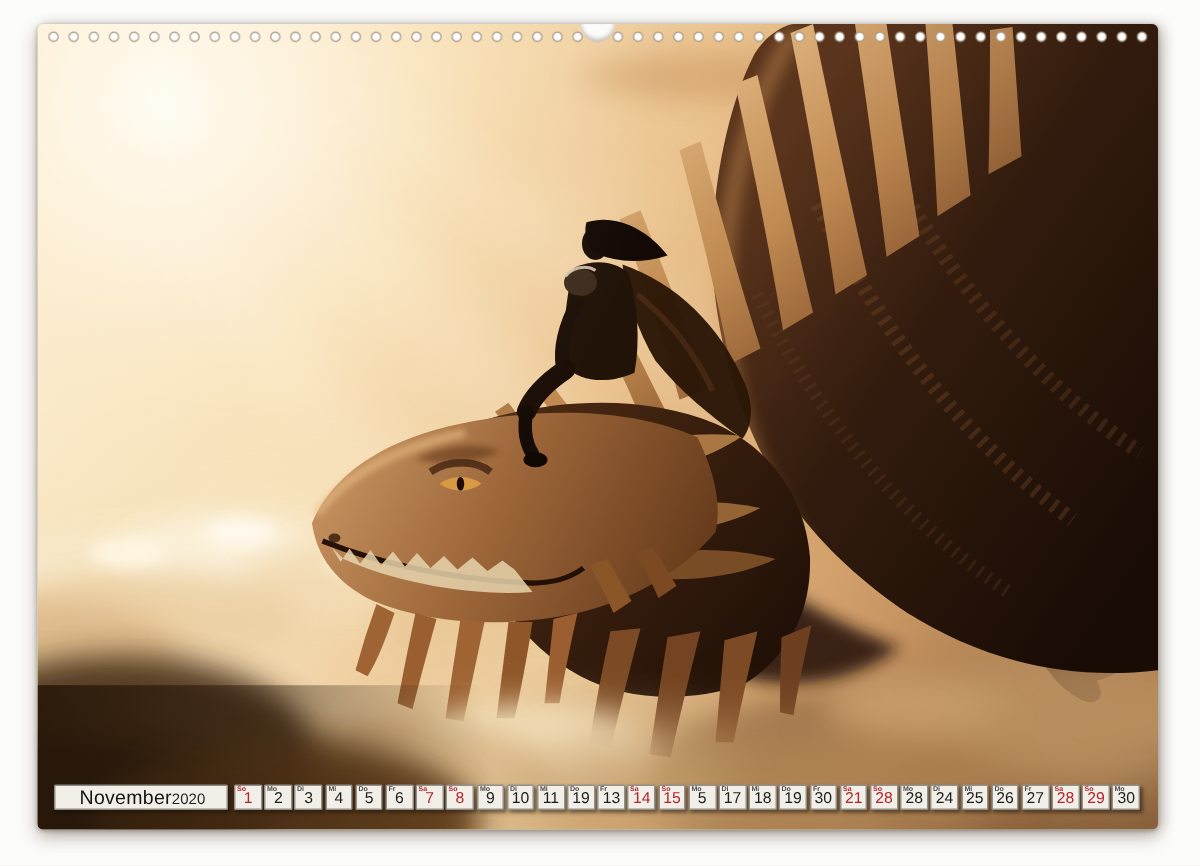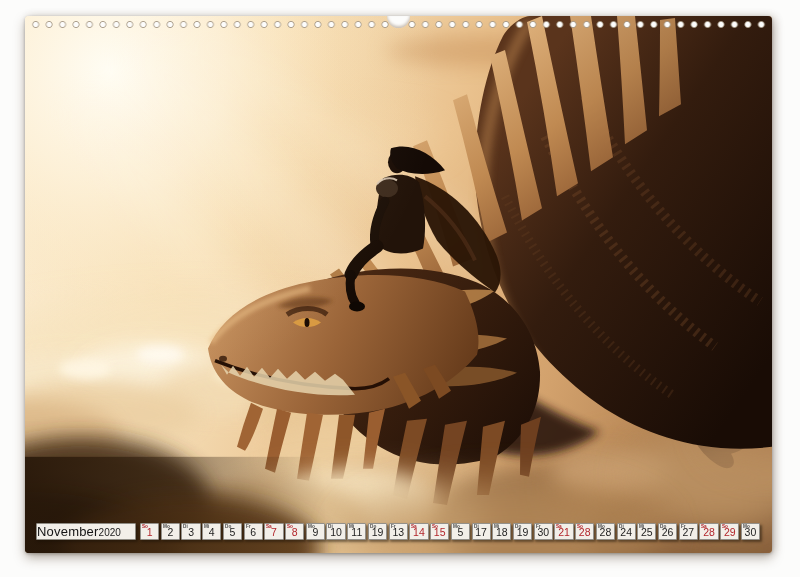--- a/index.html
+++ b/index.html
@@ -15,21 +15,21 @@
     background-image:radial-gradient(circle at 6.7px 4.5px,#fdfdfc 2.2px,#a89b89 3px,rgba(168,155,137,0) 3.9px);
     background-size:13.45px 11px;background-repeat:repeat-x;}
   .hanger-notch{position:absolute;top:0;left:50%;margin-left:-11.5px;width:23px;height:12px;z-index:4;
     background:#fcfcfb;border-radius:0 0 12px 12px;
     box-shadow:inset 0 -2px 3px rgba(125,100,75,.4);}
   
   .date-strip{position:absolute;left:11px;right:12px;bottom:13px;height:17px;z-index:5;
     display:flex;gap:4px;align-items:stretch;}
   .month-box{flex:0 0 98px;background:#f2efe9;border:1px solid #8e8b83;border-radius:1px;
     box-shadow:1.5px 2px 2.5px rgba(25,15,6,.5);
-    display:flex;align-items:baseline;gap:0;padding-left:0;overflow:hidden;}
+    display:flex;align-items:baseline;gap:0;padding-left:16px;overflow:hidden;}
   .month-label{font-size:13px;line-height:16px;color:#141414;letter-spacing:.2px;}
   .year-label{font-size:10px;line-height:16px;color:#222;}
   .days{flex:1;display:flex;gap:1.5px;}
   .day-cell{position:relative;flex:1;background:#f2efe9;border:1px solid #93908a;border-radius:1px;
     box-shadow:1.5px 2px 2.5px rgba(25,15,6,.5);}
   .day-cell .dow{position:absolute;top:0;left:1px;font-size:6px;line-height:6px;
     transform:scale(.78);transform-origin:0 0;color:#4a4a4a;font-weight:bold;}
   .day-cell .num{position:absolute;left:0;right:0;bottom:1px;text-align:center;
     font-size:10.5px;line-height:11px;color:#1d1d1d;}
   .day-cell.weekend .dow, .day-cell.weekend .num{color:#b2252b;}

